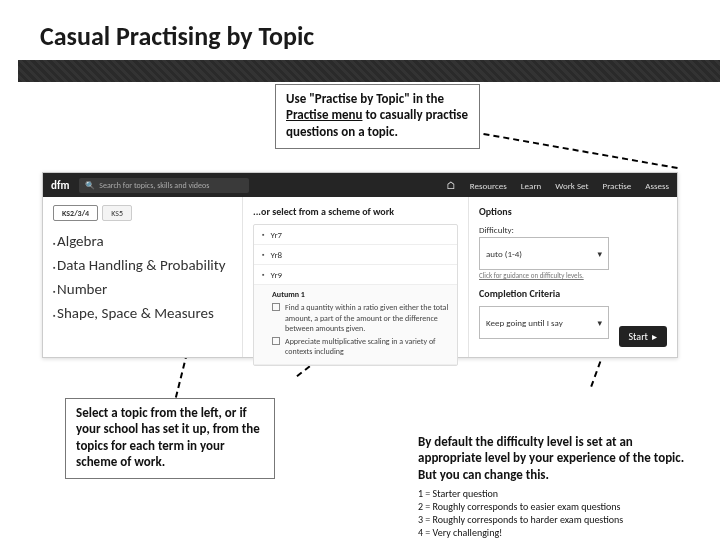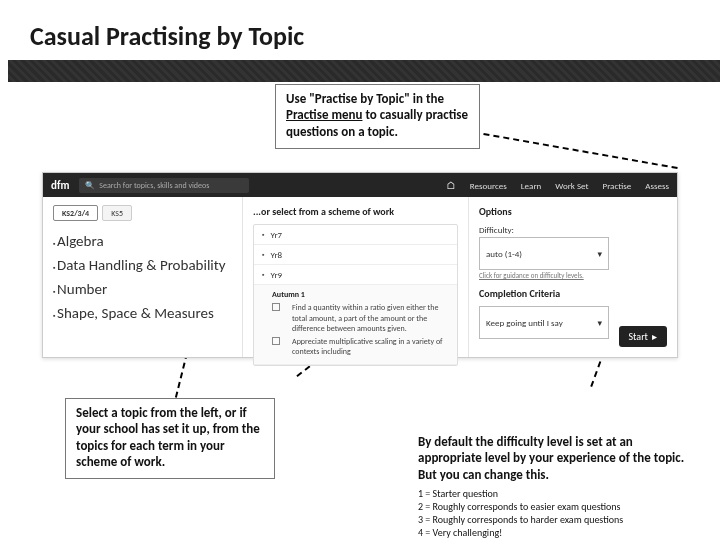--- a/index.html
+++ b/index.html
@@ -1,21 +1,21 @@
 <!DOCTYPE html>
 <html><head>
 <meta charset="utf-8">
 <style>
   * { box-sizing: border-box; margin: 0; padding: 0; }
   html, body { width: 720px; height: 540px; font-family: Calibri, Arial, sans-serif; background: #fff; overflow: hidden; }
 
   .slide { position: relative; width: 720px; height: 540px; }
 
   
-  .title-wrap { position: absolute; top: 14px; left: 8px; right: 0; }
+  .title-wrap { position: absolute; top: 14px; left: 18px; right: 0; }
   h1 { font-size: 26px; font-weight: 700; color: #1a1a1a; padding: 6px 0 6px 22px; }
   .title-band { height: 22px; background: repeating-linear-gradient(45deg,#2a2a2a 0 3px,#333 3px 6px); margin-top: 2px; }
 
   
   .callout { position: absolute; background: #fff; border: 1px solid #777; padding: 6px 10px 8px 10px; font-size: 13px; line-height: 1.25; color: #111; }
   .callout.top { top: 84px; left: 275px; width: 205px; }
   .underline { text-decoration: underline; }
   .bold { font-weight: 700; }
 
   .callout.bl { top: 398px; left: 65px; width: 210px; }
@@ -52,21 +52,21 @@
   .tab { font-size: 8px; padding: 2px 8px; border: 1px solid #ccc; border-radius: 2px; color:#333; background:#f4f4f4;}
   .tab.active { background:#fff; border-color:#888; font-weight:600;}
   .tree { list-style: none; }
   .tree li { padding: 3px 0; color: #333; font-size: 15px; }
   .tree li::before { content: "▪ "; font-size: 7px; color:#444; }
 
   .accordion { border:1px solid #ddd; border-radius:2px; }
   .acc-head { padding:4px 8px; border-bottom:1px solid #eee; color:#333; display:flex; gap:6px; align-items:center;}
   .acc-head::before { content:"▪"; font-size:7px; color:#555;}
   .acc-open { background:#fafafa; padding:4px 8px 6px 18px; color:#444; font-size:8px; line-height:1.3; border-bottom:1px solid #eee;}
-  .acc-open .row { display:flex; gap:12px; align-items:flex-start; margin:2px 0;}
+  .acc-open .row { display:flex; gap:5px; align-items:flex-start; margin:2px 0;}
   .cb { width:8px; height:8px; border:1px solid #888; margin-top:1px; flex:0 0 8px;}
 
   .opt-label { font-size: 9px; color:#333; margin: 2px 0 2px; }
   .select { border:1px solid #bbb; padding:10px 6px; font-size:9px; color:#333; display:flex; justify-content:space-between; align-items:center; width: 130px; margin-bottom:2px;}
   .hint { font-size: 7px; color:#777; line-height:1.25; margin-bottom:6px;}
   .startbtn { position:absolute; right:10px; bottom:10px; background:#222; color:#fff; border-radius:3px; padding:4px 10px; font-size:10px; display:inline-flex; align-items:center; gap:4px;}
   .startbtn::after { content:"▸"; }
 </style>
 </head>
 <body>

